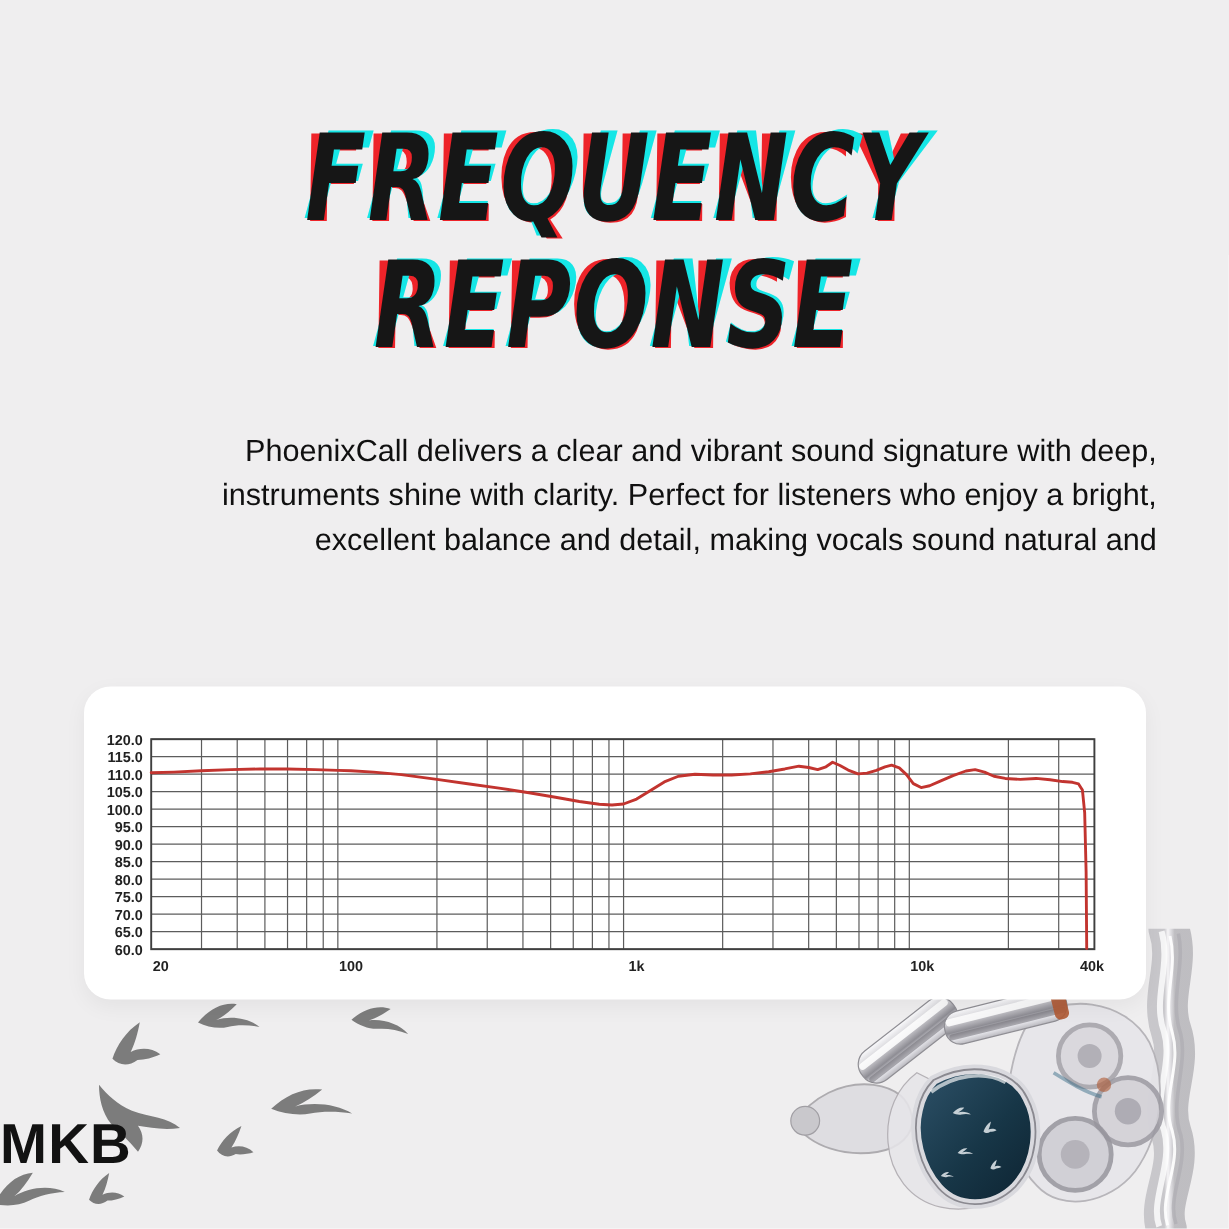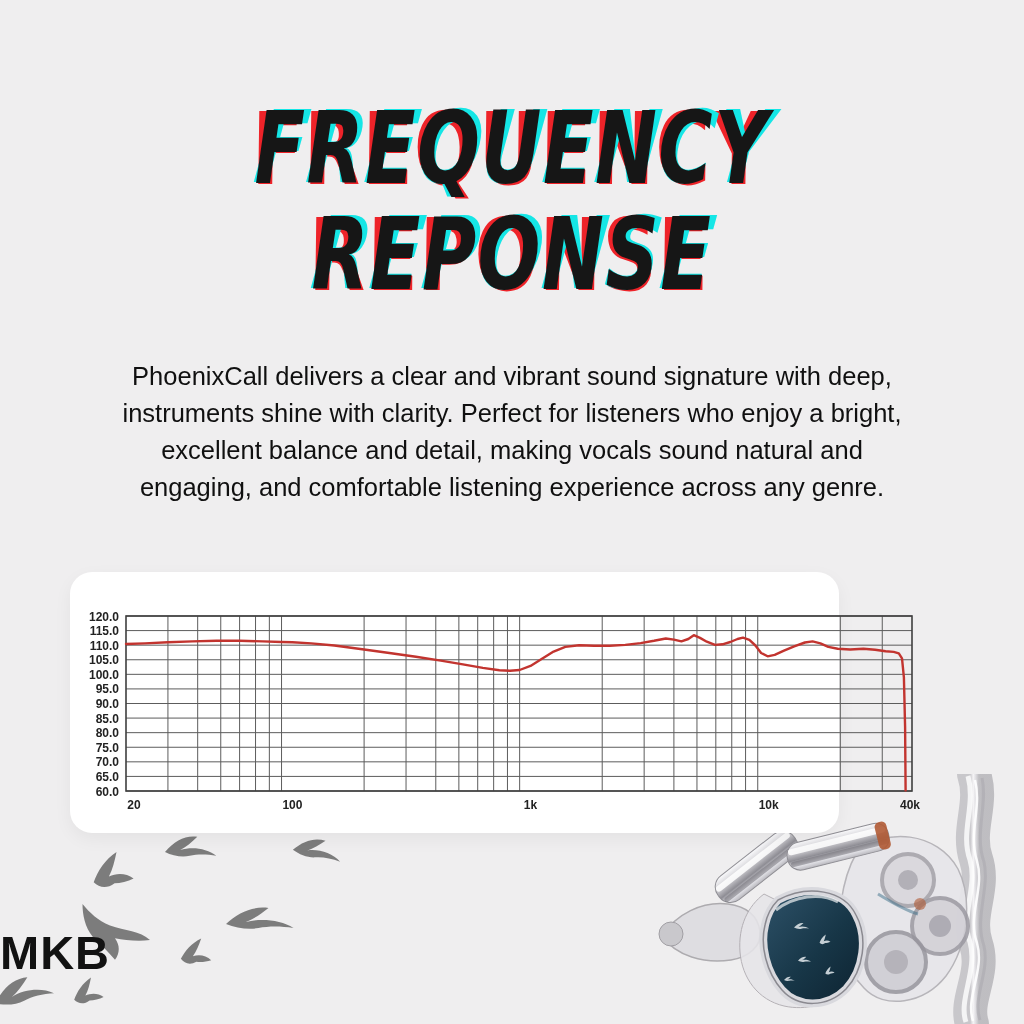--- a/index.html
+++ b/index.html
@@ -12,26 +12,26 @@
     font-size:100px;line-height:106px;letter-spacing:2px;}
   .glitch-line{position:relative;display:inline-block;transform:scaleX(.74);white-space:nowrap;}
   .glitch-line .layer{display:block;white-space:nowrap;}
   .glitch-line .layer.red{position:absolute;left:0;top:0;width:100%;
     color:var(--glitch-red,#ee2329);transform:skewX(10deg) translate(-3px,1px);}
   .glitch-line .layer.cyan{position:absolute;left:0;top:0;width:100%;
     color:var(--glitch-cyan,#15e6e6);transform:skewX(-10deg) translate(3px,-1px);}
   .glitch-line .layer.main{position:relative;color:var(--title-color,#161616);}
 
   
-  .description{position:absolute;top:358px;left:60px;right:60px;text-align:center;
+  .description{position:absolute;top:358px;left:60px;right:60px;text-align:right;
     color:#101010;font-size:25.5px;line-height:37px;font-weight:400;}
   .description span{display:block;}
 
   
-  .chart-card{position:absolute;left:70px;top:572px;width:769px;height:261px;
+  .chart-card{position:absolute;left:70px;top:572px;width:885px;height:261px;
     background:var(--card-bg,#ffffff);border-radius:22px;z-index:3;
     box-shadow:0 6px 18px rgba(0,0,0,.05);}
   .chart-card svg{position:absolute;left:0;top:0;}
   .tick{font-family:"Liberation Sans",sans-serif;font-size:12px;font-weight:600;fill:#222;}
 
   
   .birds{position:absolute;left:0;top:824px;z-index:1;}
   .brand{position:absolute;left:0;top:925px;width:100%;text-align:left;z-index:2;
     font-size:47px;font-weight:bold;letter-spacing:1px;color:var(--brand-color,#121212);}
   .earphone{position:absolute;right:0;bottom:0;z-index:1;}
@@ -51,21 +51,20 @@
       <span class="layer red" aria-hidden="true">REPONSE</span>
       <span class="layer cyan" aria-hidden="true">REPONSE</span>
       <span class="layer main">REPONSE</span>
     </span>
   </div>
 
   <div class="description">
     <span>PhoenixCall delivers a clear and vibrant sound signature with deep,</span>
     <span>instruments shine with clarity. Perfect for listeners who enjoy a bright,</span>
     <span>excellent balance and detail, making vocals sound natural and</span>
-    <span>engaging, and comfortable listening experience across any genre.</span>
   </div>
 
   <div class="chart-card">
     <svg id="fr-chart" width="887" height="261" viewBox="0 0 887 261">
         <line x1="56" x2="842" y1="44" y2="44" stroke="#5c5c5c" stroke-width="1"></line>
         <text x="49" y="48.5" text-anchor="end" class="tick">120.0</text>
         <line x1="56" x2="842" y1="58.58333333333333" y2="58.58333333333333" stroke="#5c5c5c" stroke-width="1"></line>
         <text x="49" y="63.08333333333333" text-anchor="end" class="tick">115.0</text>
         <line x1="56" x2="842" y1="73.16666666666666" y2="73.16666666666666" stroke="#5c5c5c" stroke-width="1"></line>
         <text x="49" y="77.66666666666666" text-anchor="end" class="tick">110.0</text>

